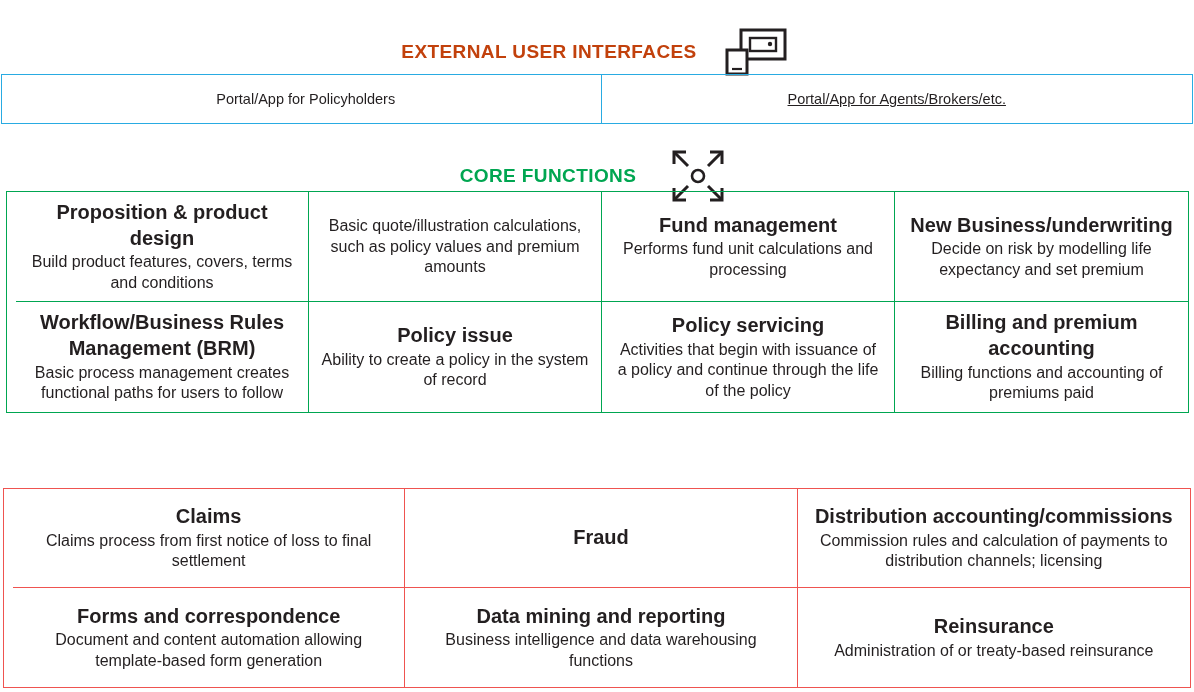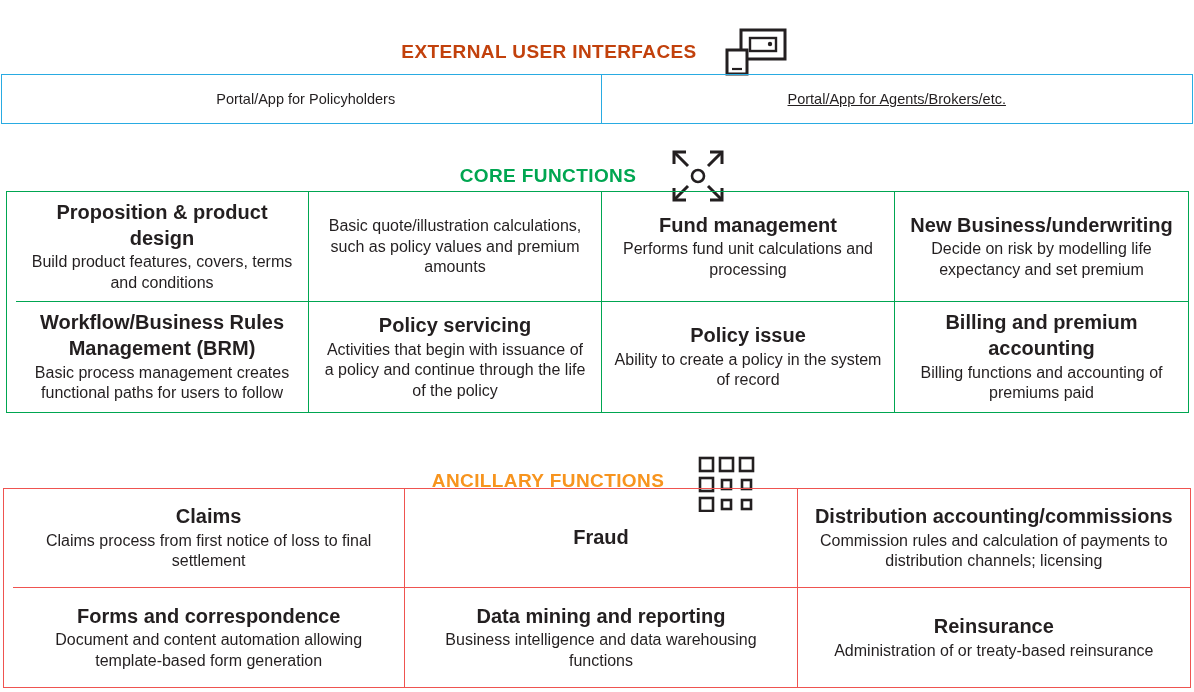--- a/index.html
+++ b/index.html
@@ -174,51 +174,33 @@
     </div>
     <div class="cell">
       <div class="ttl">New Business/underwriting</div>
       <div class="desc">Decide on risk by modelling life expectancy and set premium</div>
     </div>
     <div class="cell">
       <div class="ttl">Workflow/Business Rules Management (BRM)</div>
       <div class="desc">Basic process management creates functional paths for users to follow</div>
     </div>
     <div class="cell">
+      <div class="ttl">Policy issue</div>
+      <div class="desc">Ability to create a policy in the system of record</div>
+    </div>
+    <div class="cell">
       <div class="ttl">Policy servicing</div>
       <div class="desc">Activities that begin with issuance of a policy and continue through the life of the policy</div>
     </div>
     <div class="cell">
-      <div class="ttl">Policy issue</div>
-      <div class="desc">Ability to create a policy in the system of record</div>
-    </div>
-    <div class="cell">
       <div class="ttl">Billing and premium accounting</div>
       <div class="desc">Billing functions and accounting of premiums paid</div>
     </div>
   </div>
 
-  <div class="section-head" style="top:450px;">
-    <span class="section-title title-ancillary">ANCILLARY FUNCTIONS</span>
-    <span class="head-icon">
-      <svg width="72" height="62" viewBox="0 0 72 62" xmlns="http://www.w3.org/2000/svg">
-        <g stroke="#231f20" stroke-width="2.6" fill="none">
-          <rect x="10" y="8" width="13" height="13"></rect>
-          <rect x="30" y="8" width="13" height="13"></rect>
-          <rect x="50" y="8" width="13" height="13"></rect>
-          <rect x="10" y="28" width="13" height="13"></rect>
-          <rect x="32" y="30" width="9" height="9"></rect>
-          <rect x="52" y="30" width="9" height="9"></rect>
-          <rect x="10" y="48" width="13" height="13"></rect>
-          <rect x="32" y="50" width="9" height="9"></rect>
-          <rect x="52" y="50" width="9" height="9"></rect>
-        </g>
-      </svg>
-    </span>
-  </div>
 
   <div class="grid" id="ancillary-grid">
     <div class="cell">
       <div class="ttl">Claims</div>
       <div class="desc">Claims process from first notice of loss to final settlement</div>
     </div>
     <div class="cell">
       <div class="ttl">Fraud</div>
     </div>
     <div class="cell">

